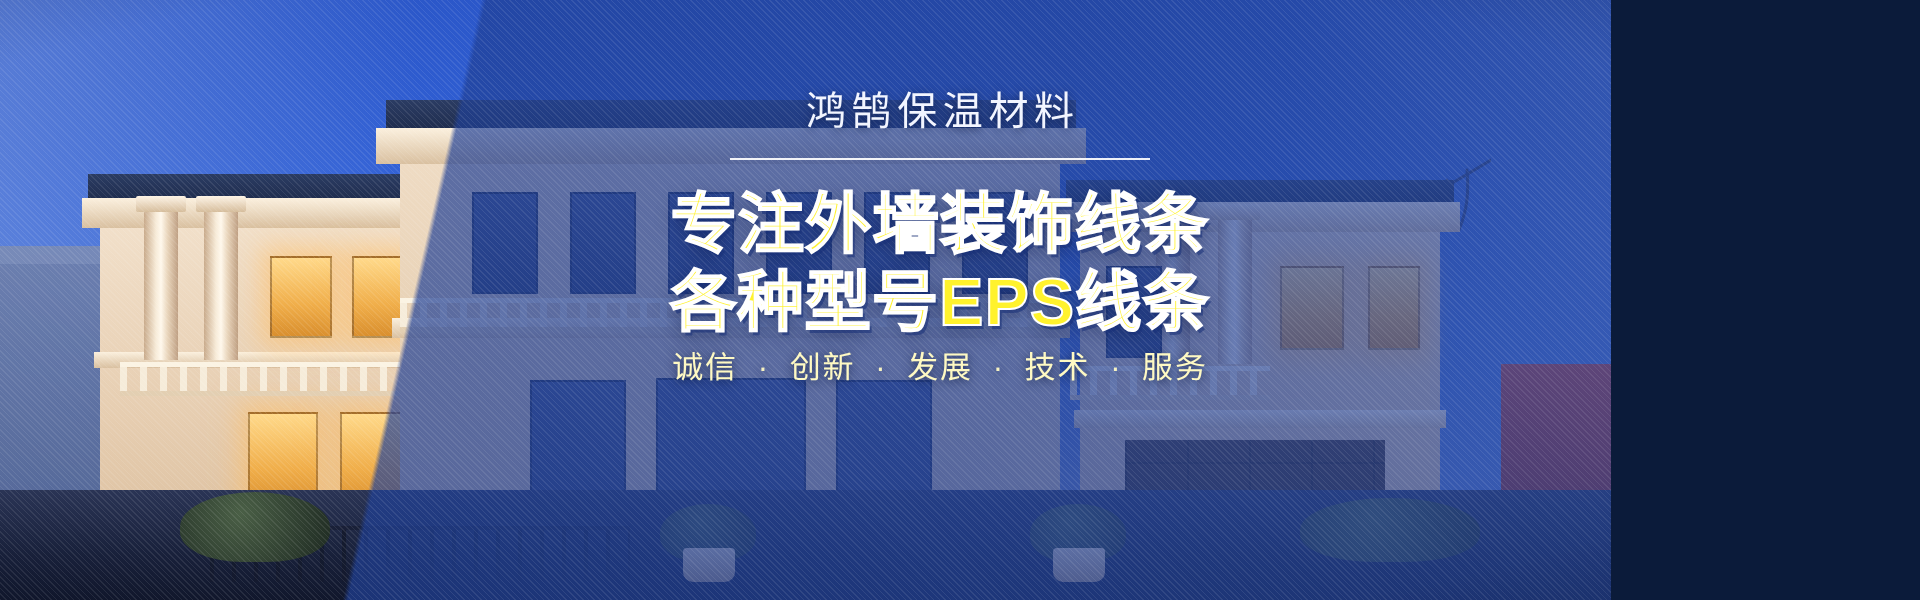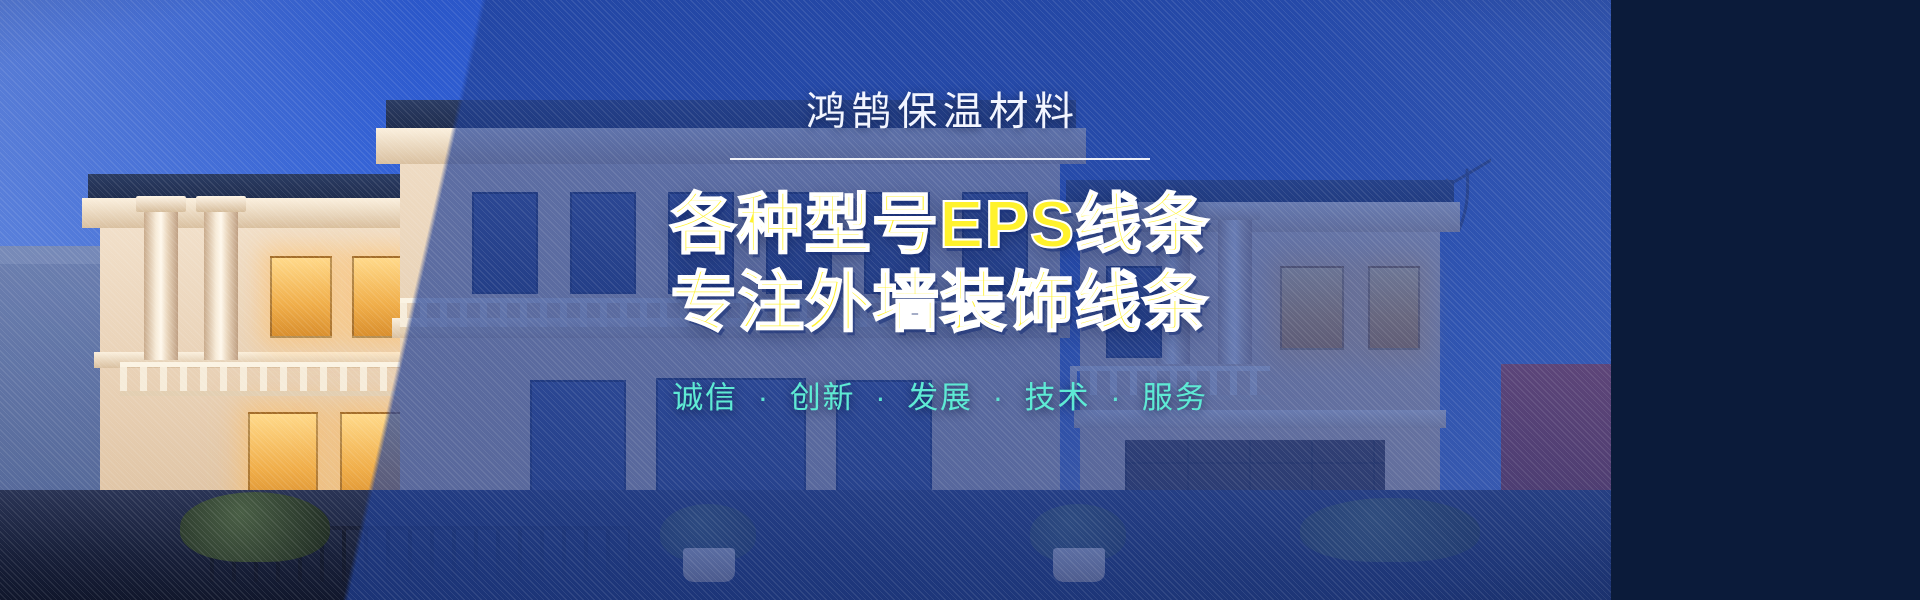--- a/index.html
+++ b/index.html
@@ -177,23 +177,22 @@
     color:#fff22d;letter-spacing:.02em;
     -webkit-text-stroke:2px #ffffff;
     text-shadow:
       0 0 1px #ffffff,
       3px 4px 0 rgba(24,48,120,.55),
       0 6px 18px rgba(10,20,60,.5);
     white-space:nowrap;
   }
   .headline .hl-line{display:block;}
   .tagline{
-    margin-top:30px;
     font-size:31px;font-weight:400;letter-spacing:.06em;
-    color:#5eead4;
+    color:#fef9c3;
     text-shadow:0 2px 10px rgba(10,22,60,.8);
   }
   .tagline .dot{margin:0 .30em;opacity:.95;}
 </style>
 </head>
 <body>
 
 <div class="banner">
 
   <div class="photo">
@@ -277,22 +276,22 @@
     <div class="vignette"></div>
   </div>
 
   <div class="copy">
 
     <div class="eyebrow">鸿鹄保温材料</div>
 
     <div class="divider"></div>
 
     <div class="headline">
+      <span class="hl-line">专注外墙装饰线条</span>
       <span class="hl-line">各种型号EPS线条</span>
-      <span class="hl-line">专注外墙装饰线条</span>
     </div>
 
     <div class="tagline">
       <span>诚信</span>
       <span class="dot">·</span>
       <span>创新</span>
       <span class="dot">·</span>
       <span>发展</span>
       <span class="dot">·</span>
       <span>技术</span>

